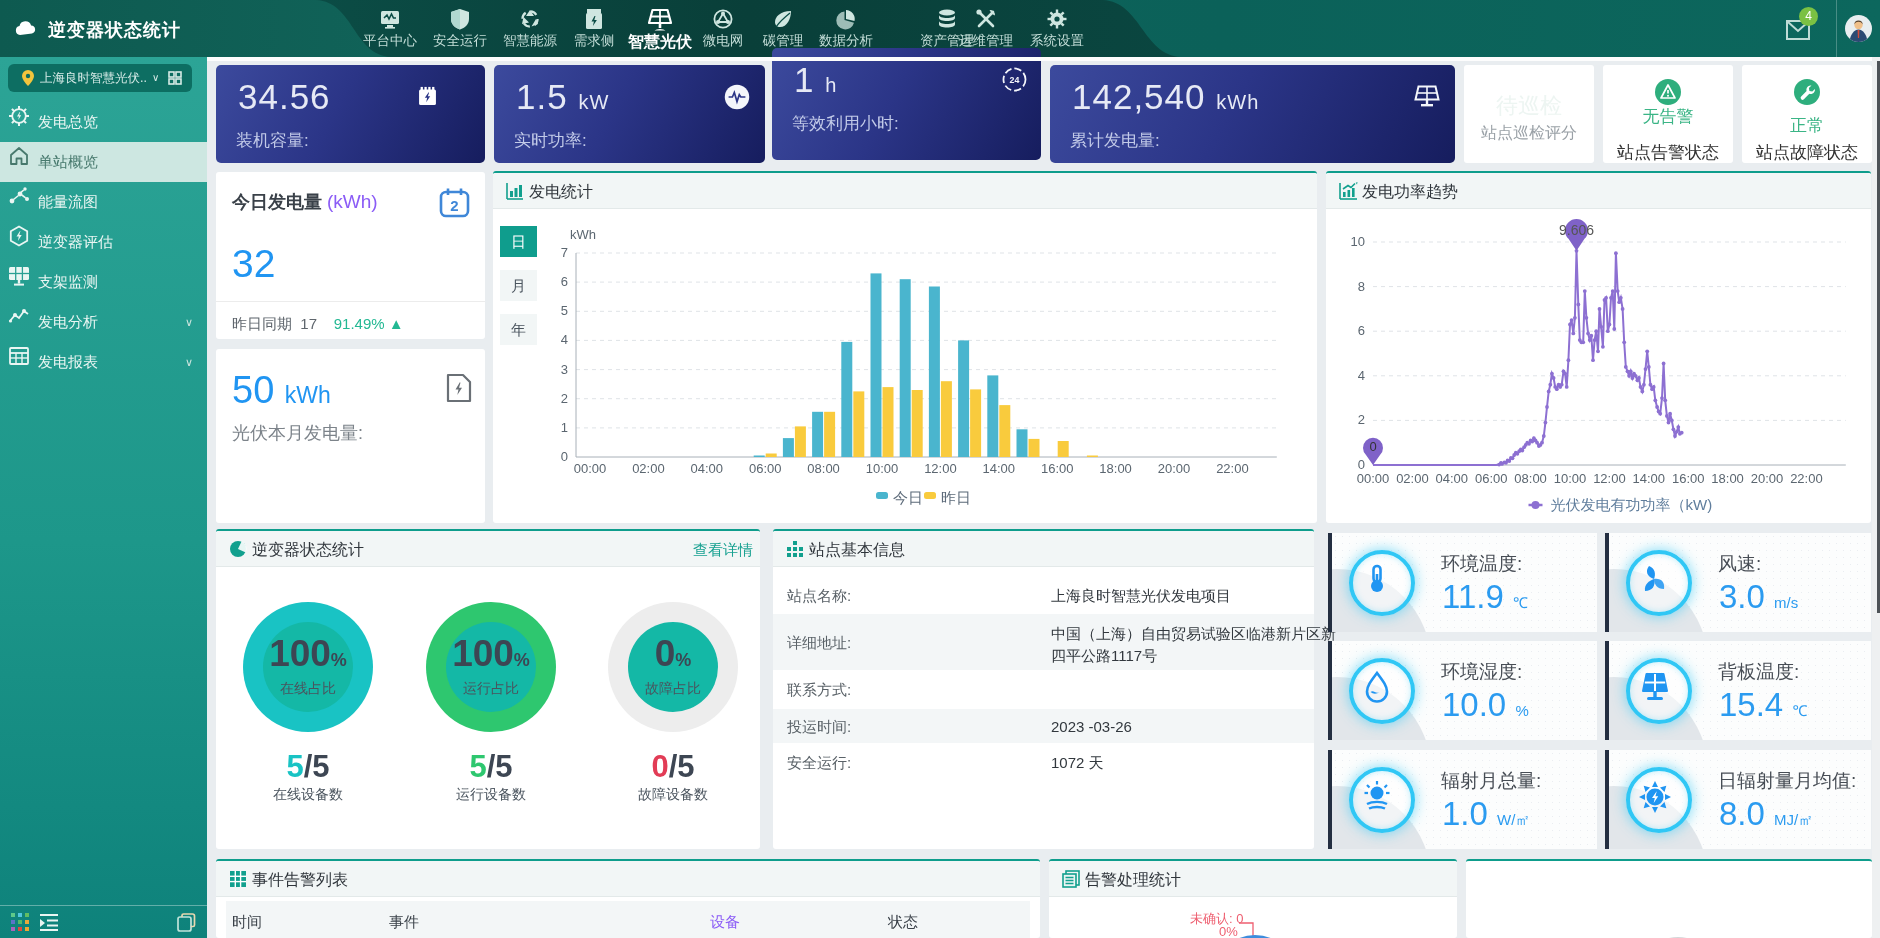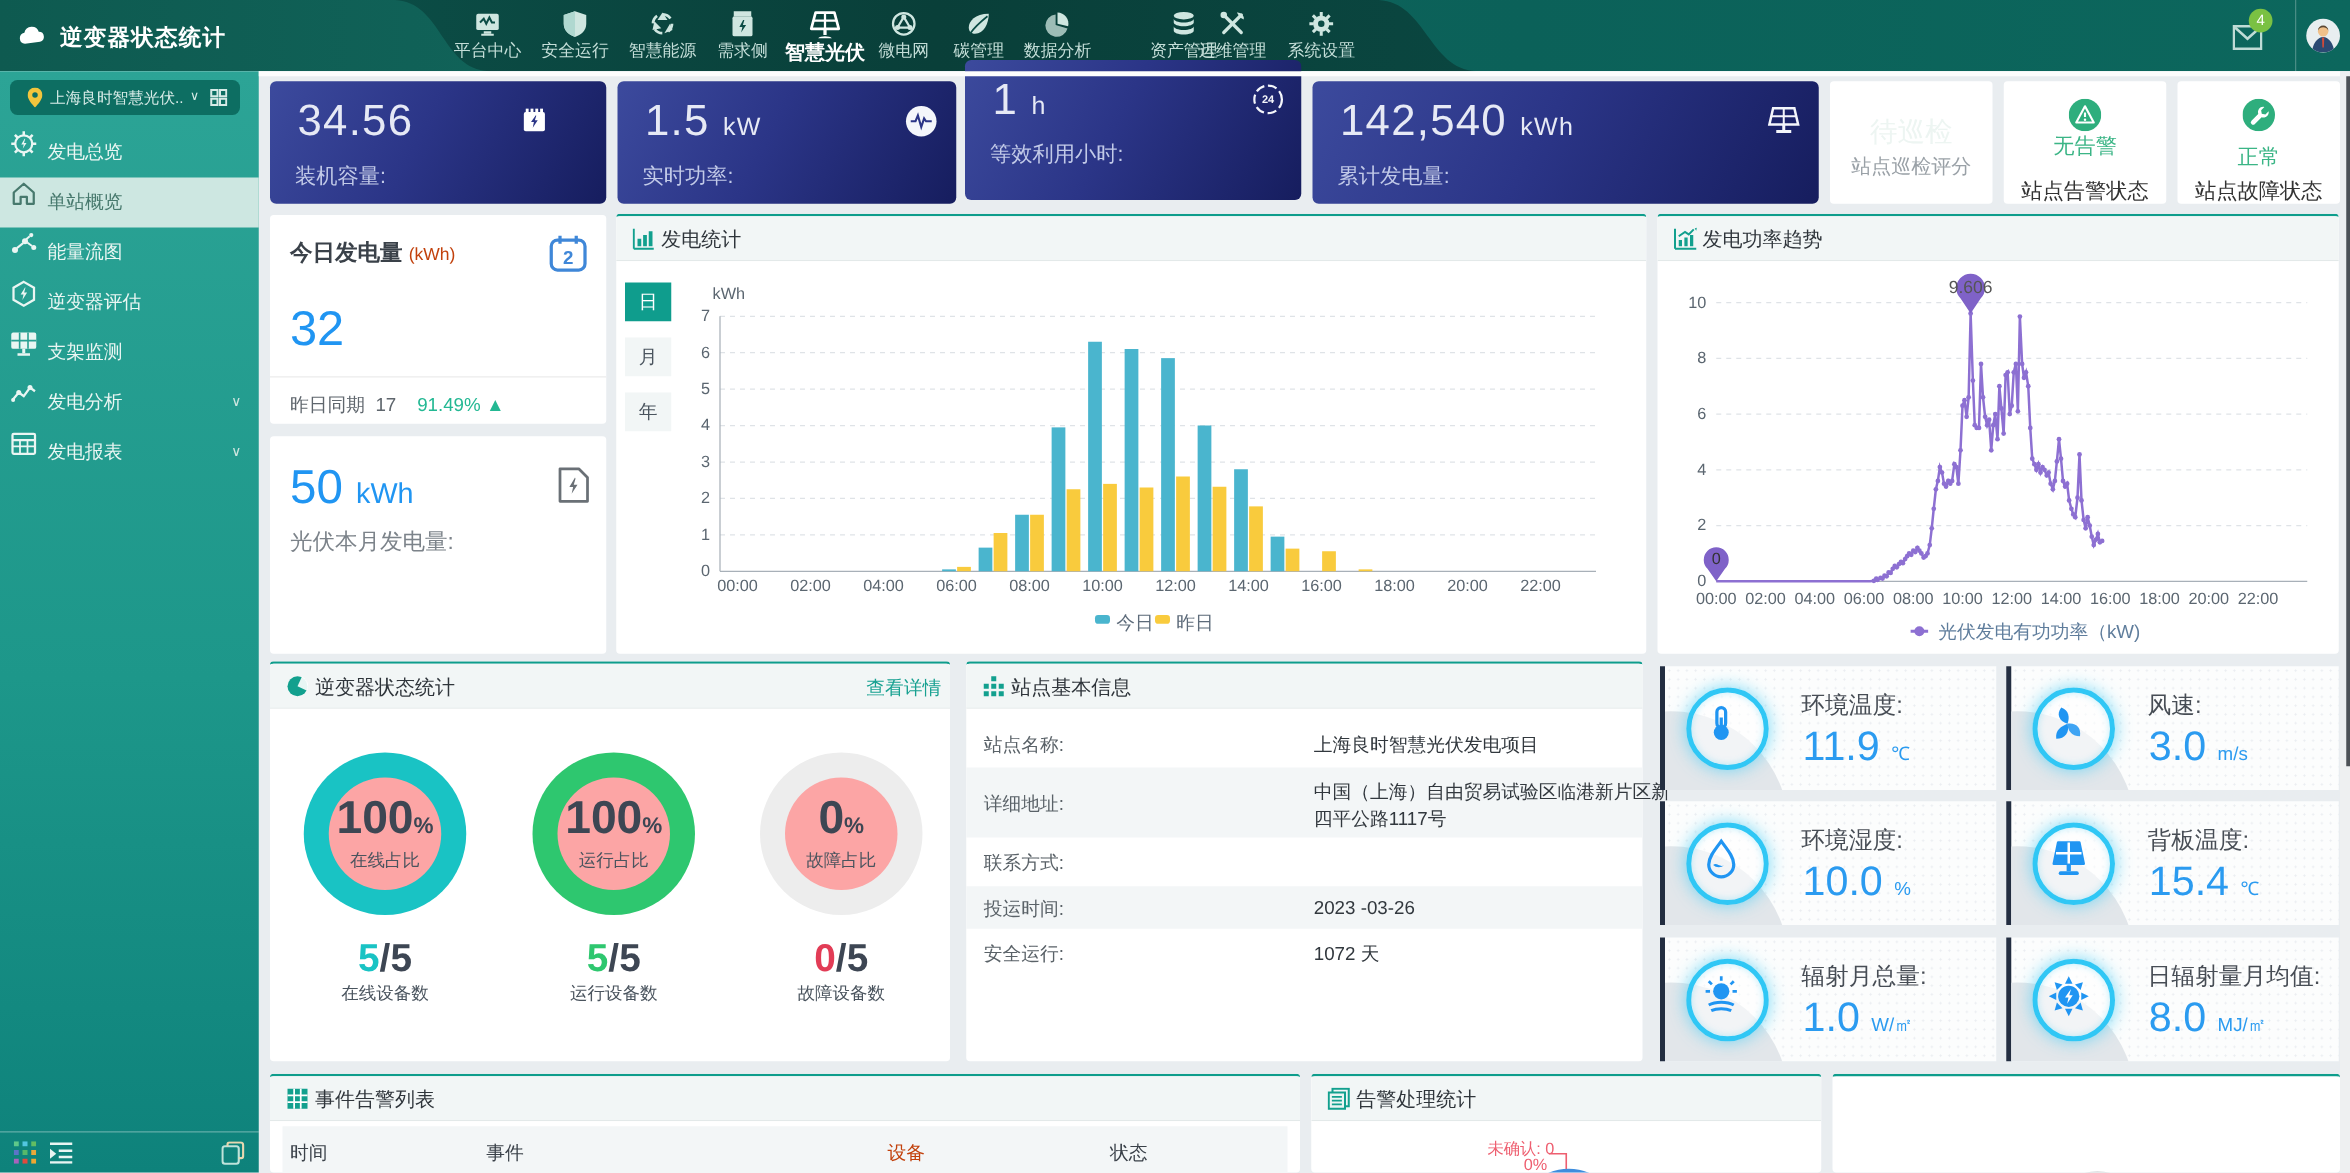--- a/index.html
+++ b/index.html
@@ -33,21 +33,21 @@
 .wstat{position:absolute;background:#fff;border-radius:3px;text-align:center;}
 
 .wcard{position:absolute;background:#fcfdfd;border-left:4px solid #232e41;overflow:hidden;background-image:radial-gradient(circle,rgba(206,211,221,.38) 0.7px,rgba(0,0,0,0) 1px);background-size:7px 7px;}
 .wblob{position:absolute;width:188px;height:188px;border-radius:50%;background:radial-gradient(circle,#e2e6ea 0%,#e2e6ea 75%,rgba(233,237,240,0) 100%);}
 .wring{position:absolute;width:66px;height:66px;border-radius:50%;border:4px solid #30c7f5;box-shadow:0 0 14px rgba(69,206,245,.75), inset 0 0 6px rgba(69,206,245,.35);background:rgba(255,255,255,.55);}
 .wlab{position:absolute;font-size:19px;color:#474d55;}
 .wval{position:absolute;font-size:33px;color:#2b9bf0;}
 .wval span{font-size:15px;}
 
 .donut{position:absolute;width:130px;height:130px;border-radius:50%;}
-.donut .hole{position:absolute;left:20px;top:20px;width:90px;height:90px;border-radius:50%;background:#fca5a5;text-align:center;}
+.donut .hole{position:absolute;left:20px;top:20px;width:90px;height:90px;border-radius:50%;background:#14b8a6;text-align:center;}
 .donut .pct{font-size:37px;font-weight:bold;color:#3d4653;margin-top:12px;line-height:40px;}
 .donut .pct span{font-size:18px;}
 .donut .dl{font-size:14px;color:#4a545e;margin-top:0px;}
 .frac{position:absolute;font-size:31px;font-weight:bold;color:#3d4653;text-align:center;width:160px;}
 .fracl{position:absolute;font-size:14px;color:#4a545e;text-align:center;width:160px;}
 
 .hdivider{position:absolute;background:#ececec;height:1px;}
 .link{color:#18a191;font-size:15px;}
 .tabbtn{position:absolute;width:37px;height:31px;text-align:center;line-height:31px;font-size:15px;background:#f2f6f6;color:#4a545e;}
 .tabbtn.on{background:#0f9d8d;color:#fff;}
@@ -382,21 +382,21 @@
   </div>
 <div class="wstat" style="left:1742px;top:65px;width:130px;height:98px;">
 <div style="position:absolute;left:52px;top:14px;"><svg width="26" height="26" viewBox="0 0 26 26">
         <circle cx="13" cy="13" r="13" fill="#2eae7d"></circle>
         <path d="M17.5 6.5 a4.3 4.3 0 0 0 -4.9 5.6 l-5.4 5.4 a1.9 1.9 0 0 0 2.7 2.7 l5.4 -5.4 a4.3 4.3 0 0 0 5.6 -4.9 l-2.6 2.6 -2.9 -0.5 -0.5 -2.9 z" fill="#fff"></path>
       </svg></div>
 <div style="position:absolute;left:0;right:0;top:49px;font-size:17px;color:#3bb586;">正常</div>
 <div style="position:absolute;left:0;right:0;top:76px;font-size:17px;color:#333;">站点故障状态</div>
   </div>
 <div class="card" style="left:216px;top:172px;width:269px;height:167px;">
-<div style="position:absolute;left:16px;top:18px;font-size:18px;font-weight:bold;color:#3a4149;">今日发电量 <span style="font-weight:normal;font-size:14px;color:#c2410c;">(kWh)</span></div>
+<div style="position:absolute;left:16px;top:18px;font-size:18px;font-weight:bold;color:#3a4149;">今日发电量 <span style="font-weight:normal;font-size:19px;color:#8b5cf6;">(kWh)</span></div>
 <svg style="position:absolute;left:222px;top:14px" width="33" height="33" viewBox="0 0 33 33">
       <rect x="3" y="6" width="27" height="24" rx="5" fill="none" stroke="#3f87d8" stroke-width="2.6"></rect>
       <line x1="10" y1="2.5" x2="10" y2="9" stroke="#3f87d8" stroke-width="2.6"></line>
       <line x1="23" y1="2.5" x2="23" y2="9" stroke="#3f87d8" stroke-width="2.6"></line>
       <text x="16.5" y="25" font-size="15" font-weight="bold" fill="#3f87d8" text-anchor="middle">2</text>
     </svg>
 <div style="position:absolute;left:16px;top:70px;font-size:39px;color:#2095f2;">32</div>
 <div class="hdivider" style="left:0px;top:129px;width:269px;"></div>
 <div style="position:absolute;left:16px;top:143px;font-size:15px;color:#5f666d;">昨日同期&nbsp;&nbsp;17&nbsp;&nbsp;&nbsp;&nbsp;<span style="color:#23b893;">91.49% ▲</span></div>
 </div>
@@ -798,21 +798,21 @@
             <line x1="1" y1="11.6" x2="17" y2="11.6"></line>
             <line x1="6.3" y1="1" x2="6.3" y2="17"></line>
             <line x1="11.6" y1="1" x2="11.6" y2="17"></line>
           </g>
         </svg></span>
       <span class="t">事件告警列表</span>
     </div>
 <div style="position:absolute;left:10px;top:40px;width:804px;height:39px;background:#f3f6f7;">
 <span style="position:absolute;left:6px;top:12px;font-size:15px;color:#3a4149;">时间</span>
 <span style="position:absolute;left:163px;top:12px;font-size:15px;color:#3a4149;">事件</span>
-<span style="position:absolute;left:484px;top:12px;font-size:15px;color:#c2410c;">设备</span>
+<span style="position:absolute;left:484px;top:12px;font-size:15px;color:#8b5cf6;">设备</span>
 <span style="position:absolute;left:662px;top:12px;font-size:15px;color:#3a4149;">状态</span>
 </div>
   </div>
 <div class="card tealtop" style="left:1049px;top:859px;width:408px;height:79px;overflow:hidden;">
 <div class="chead">
       <span class="hic"><svg width="18" height="18" viewBox="0 0 18 18">
           <rect x="4" y="1" width="13" height="14" fill="none" stroke="#12a08e" stroke-width="1.6"></rect>
           <rect x="1" y="4" width="13" height="13" fill="#eaf5f3" stroke="#12a08e" stroke-width="1.6"></rect>
           <g stroke="#12a08e" stroke-width="1.3">
             <line x1="3.5" y1="7.5" x2="11.5" y2="7.5"></line>

